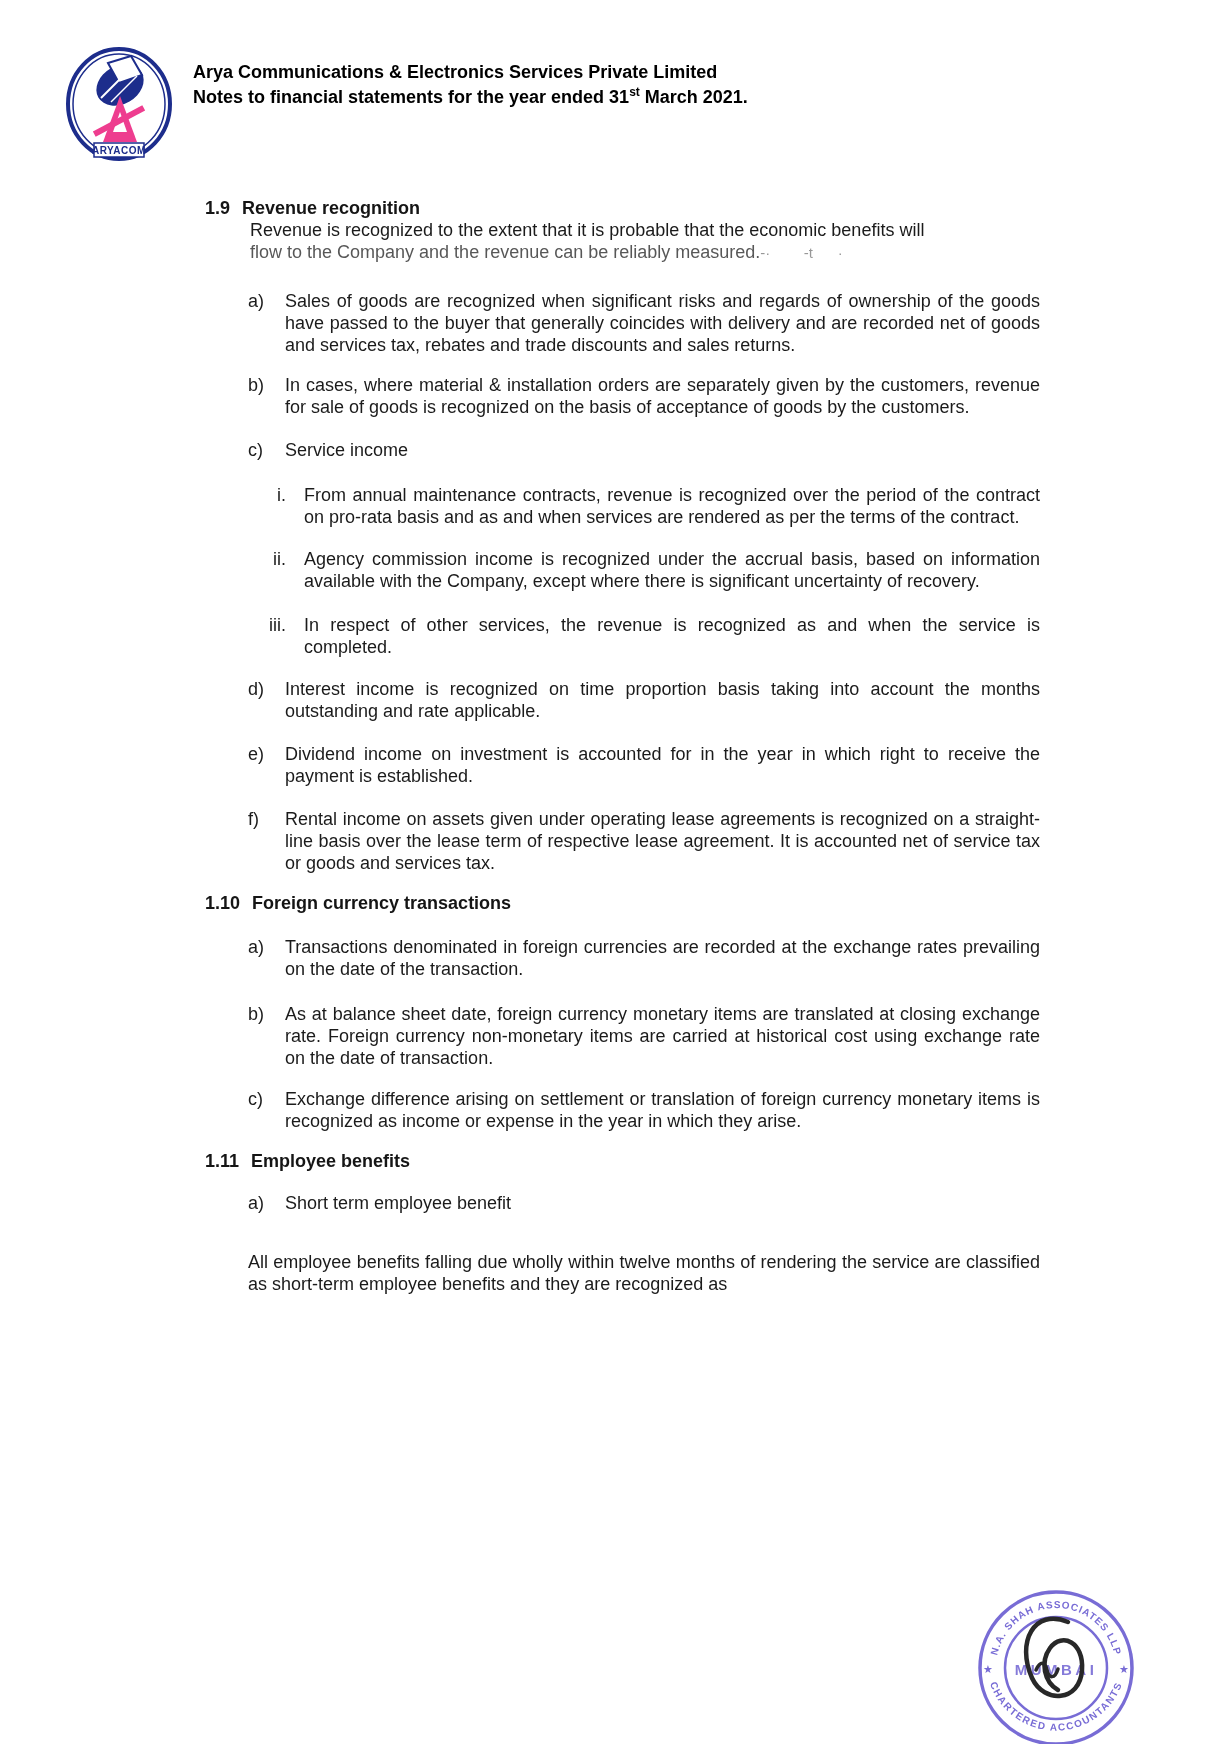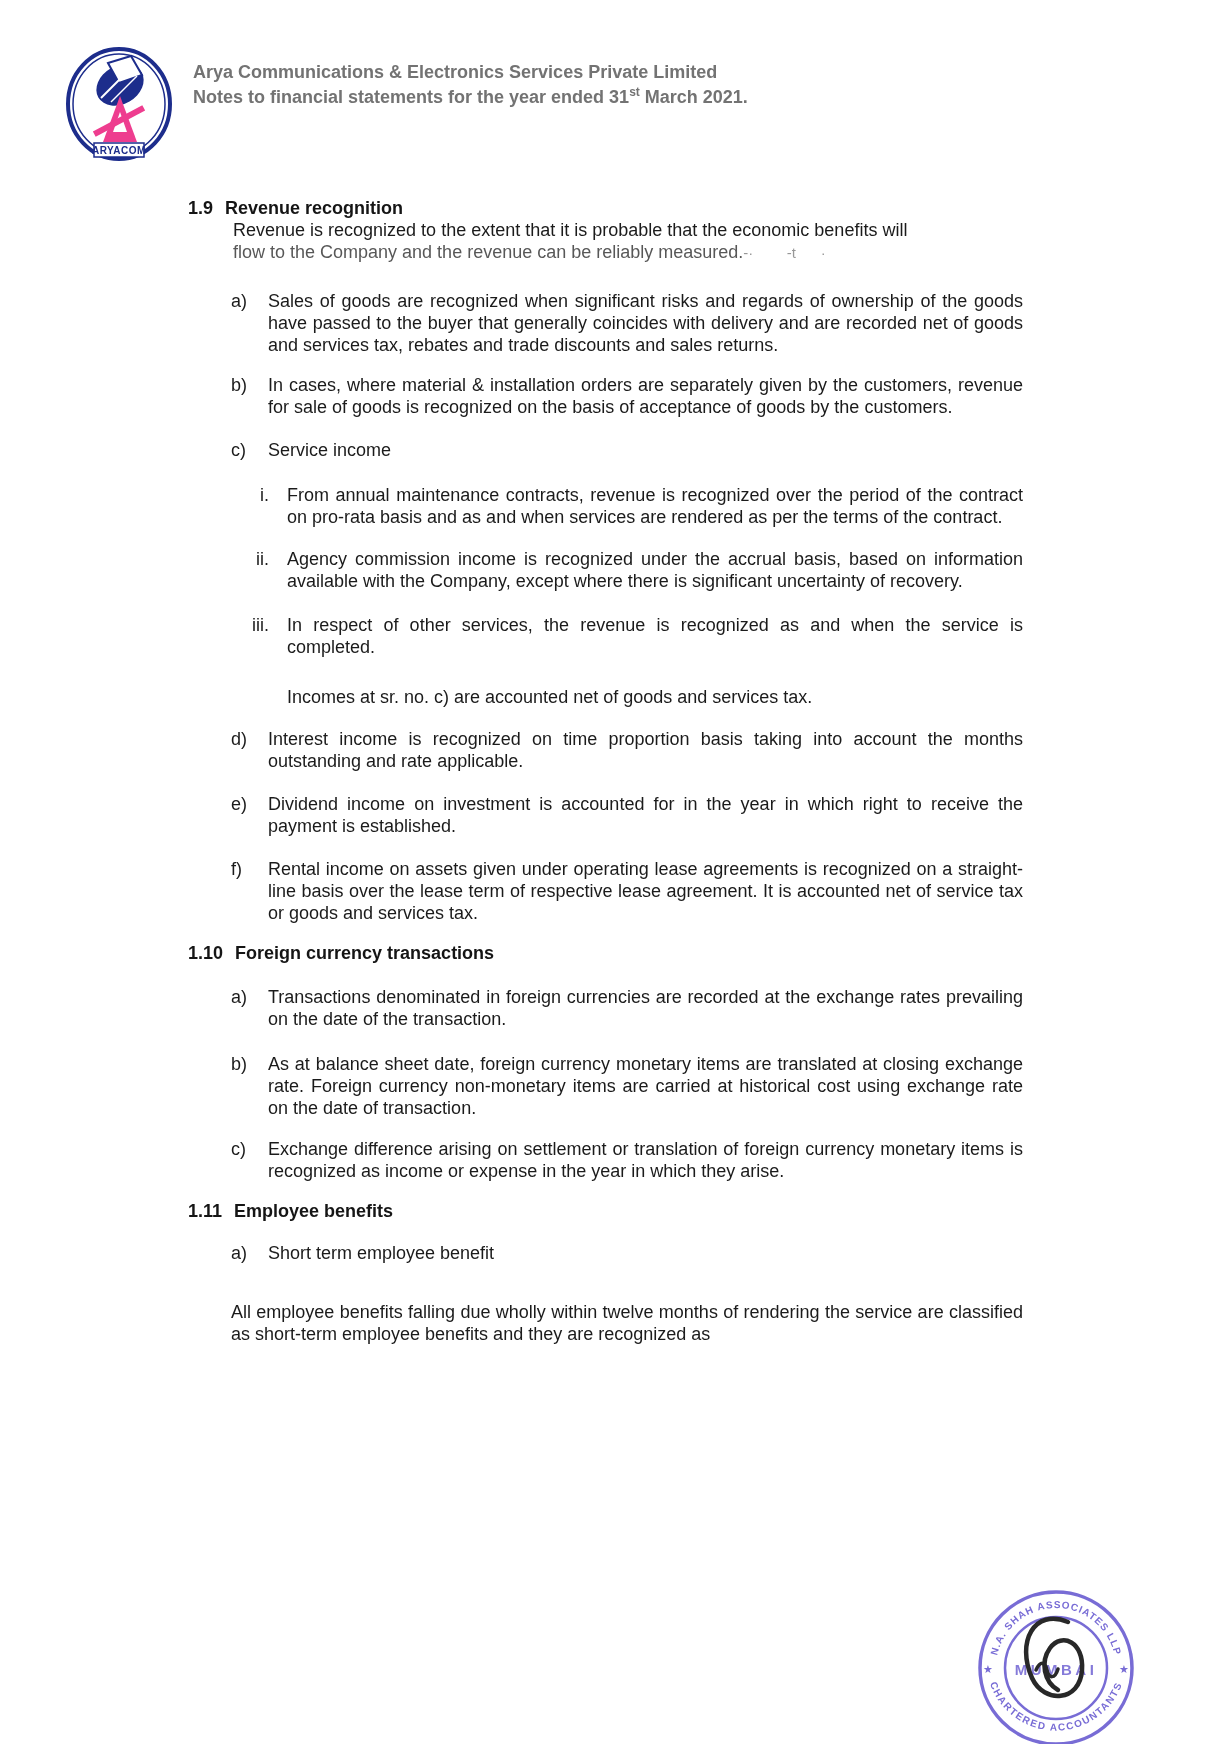--- a/index.html
+++ b/index.html
@@ -6,24 +6,24 @@
   .page{
     position:relative; width:1232px; height:1744px; margin:0 auto;
     background:#ffffff; overflow:hidden;
     font-family:"Liberation Sans","DejaVu Sans",sans-serif;
     color:#1b1b1b; font-size:18px; line-height:22px;
     -webkit-font-smoothing:antialiased;
   }
   
   .hdr{position:absolute; left:63px; top:46px; display:flex; align-items:flex-start;}
   .hdr-logo{width:112px; height:118px; flex:0 0 auto;}
-  .hdr-text{margin-left:18px; margin-top:14px; font-weight:bold; color:#737373; line-height:25px; font-size:18px;}
+  .hdr-text{margin-left:18px; margin-top:14px; font-weight:bold; color:#000000; line-height:25px; font-size:18px;}
   sup{font-size:12px; line-height:0;}
   
-  .content{position:absolute; left:188px; top:197px; width:835px;}
+  .content{position:absolute; left:205px; top:197px; width:835px;}
   .h{display:flex; font-weight:bold; color:#151515;}
   .h .hnum{margin-right:12px; flex:0 0 auto;}
   .p{text-align:justify; text-align-last:left;}
   .intro{margin-left:45px; width:790px;}
   .intro .l2{opacity:.8; filter:blur(0.35px); color:#2e2e2e;}
   .artifact{opacity:.45; white-space:pre; filter:blur(0.4px); font-size:15px;}
   .item{display:flex; margin-left:43px;}
   .item .lmark{flex:0 0 37px;}
   .item .itxt{flex:1;}
   .sub{display:flex; margin-left:55px;}
@@ -101,21 +101,20 @@
     <div class="sub" style="margin-top:20px">
       <span class="rmark">ii.</span>
       <span class="itxt p">Agency commission income is recognized under the accrual basis, based on information available with the Company, except where there is significant uncertainty of recovery.</span>
     </div>
 
     <div class="sub" style="margin-top:22px">
       <span class="rmark">iii.</span>
       <span class="itxt p">In respect of other services, the revenue is recognized as and when the service is completed.</span>
     </div>
 
-    <div class="noteline" style="margin-top:28px">Incomes at sr. no. c) are accounted net of goods and services tax.</div>
 
     <div class="item" style="margin-top:20px">
       <span class="lmark">d)</span>
       <span class="itxt p">Interest income is recognized on time proportion basis taking into account the months outstanding and rate applicable.</span>
     </div>
 
     <div class="item" style="margin-top:21px">
       <span class="lmark">e)</span>
       <span class="itxt p">Dividend income on investment is accounted for in the year in which right to receive the payment is established.</span>
     </div>

